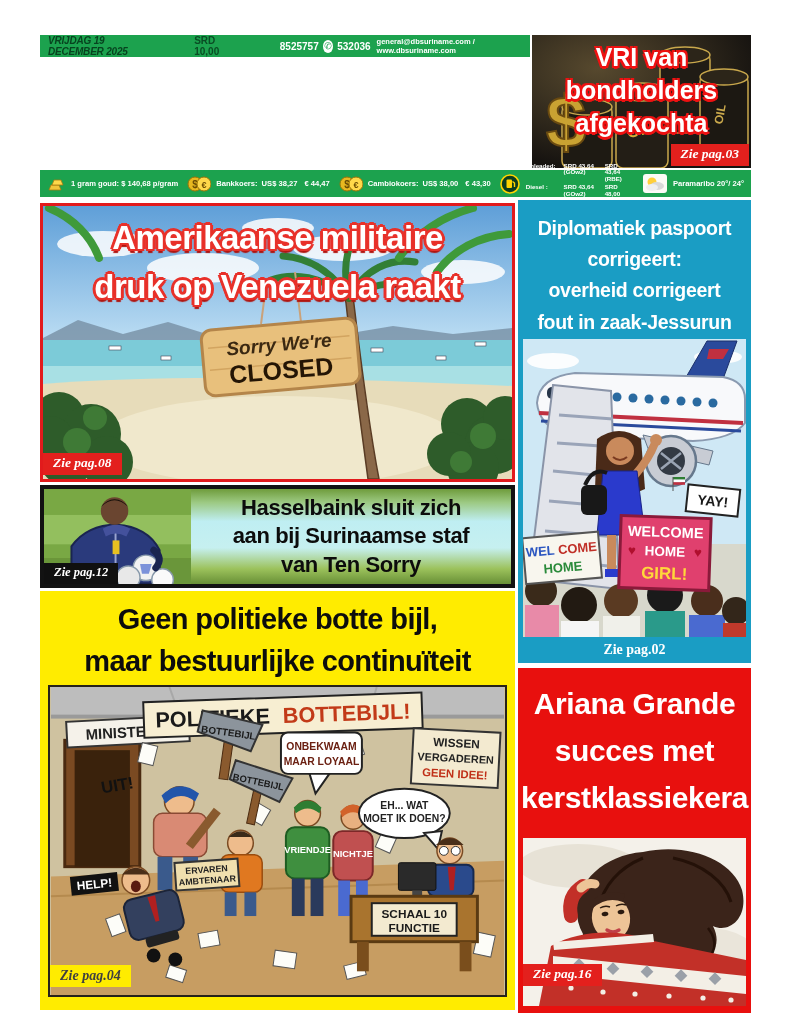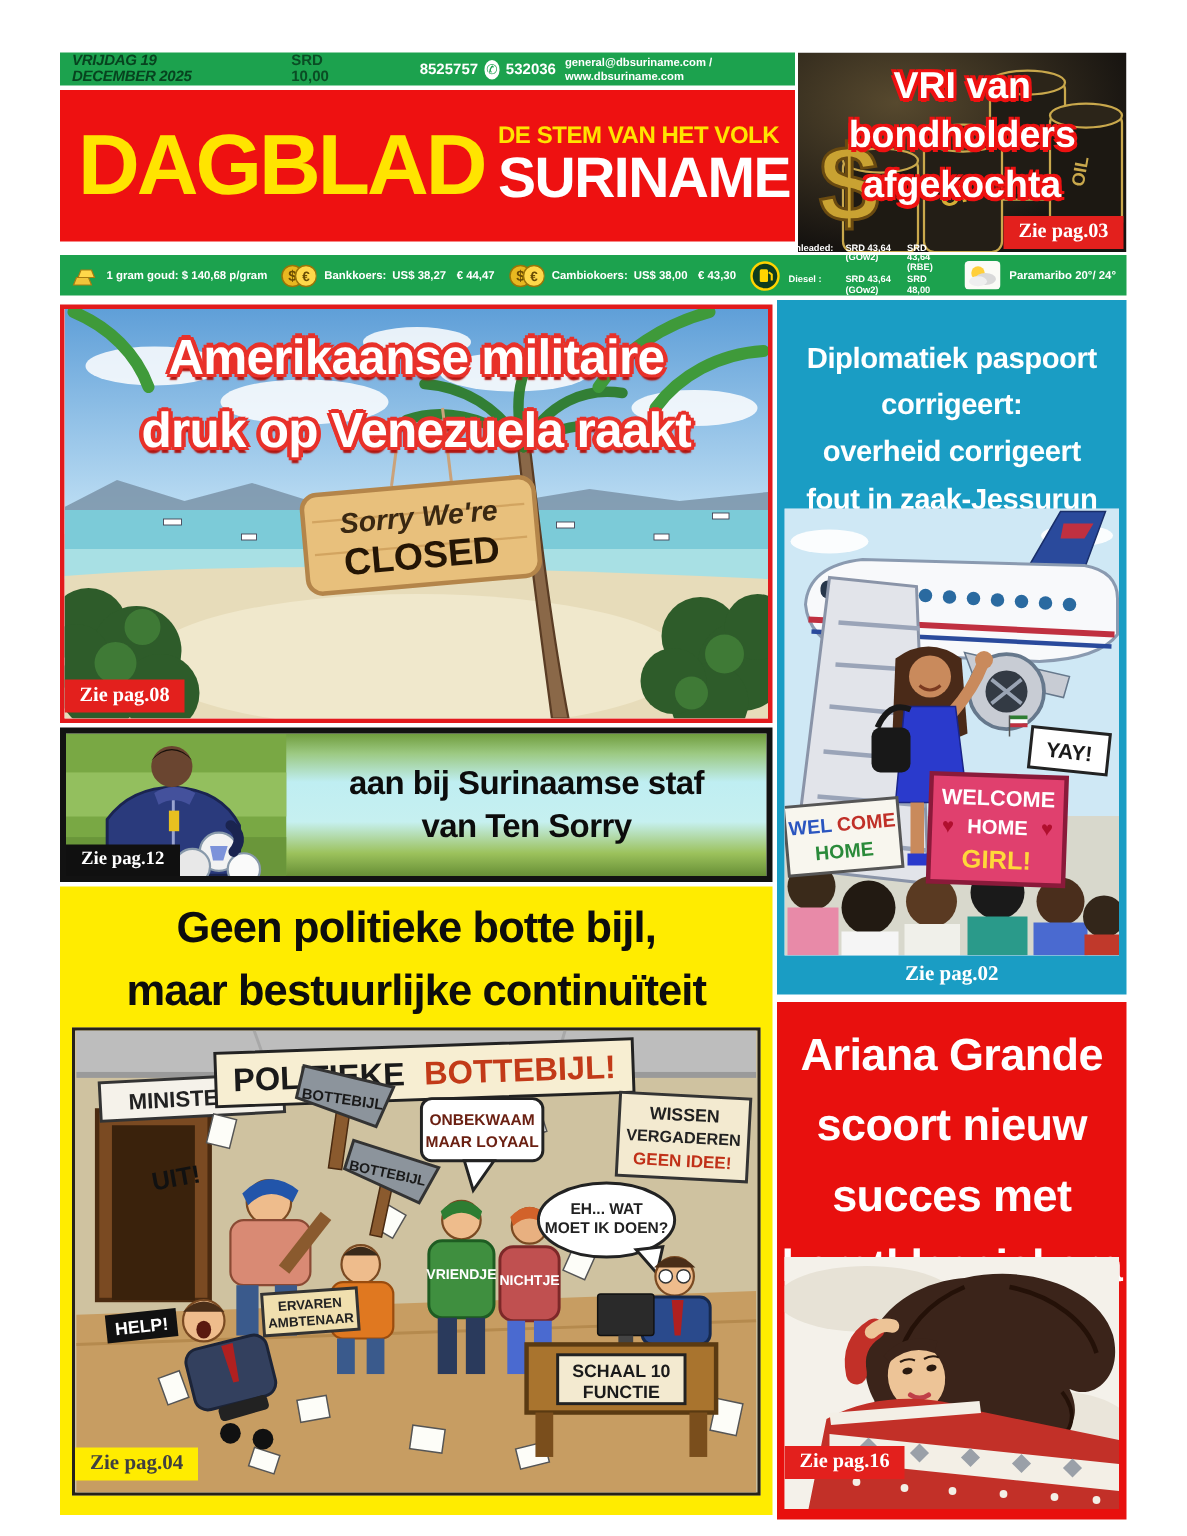--- a/index.html
+++ b/index.html
@@ -34,21 +34,21 @@
   
   .ticker{position:absolute;left:40px;top:170px;width:711px;height:27px;background:#1ca24e;
           display:flex;align-items:center;padding:0 7px;box-sizing:border-box;color:#fff;}
   .ticker .t{font-size:7.6px;font-weight:bold;white-space:nowrap;}
   .fuel-grid{display:grid;grid-template-columns:auto auto auto;column-gap:8px;row-gap:1px;
              font-size:6.2px;font-weight:bold;line-height:1.1;}
   .weather-chip{display:flex;align-items:center;}
 
   
   .ref{position:absolute;font-family:"Liberation Serif",serif;font-weight:bold;font-size:13.5px;
-       padding:2px 10px 3px;line-height:1.25;}
+       padding:2px 10px 3px;line-height:1.25;font-style:italic;}
   .ref-red{background:#e3201d;color:#fff;}
   .ref-black{background:#101010;color:#fff;text-align:center;}
   .ref-yellow{background:#ffec00;color:#404040;}
 
   
   .main-story{position:absolute;left:40px;top:203px;width:475px;height:279px;
               border:3px solid #e21a1c;box-sizing:border-box;overflow:hidden;}
   .main-story .headline{position:absolute;left:0;top:8px;width:100%;text-align:center;z-index:2;
         font-size:33px;font-weight:900;line-height:1.48;letter-spacing:-.5px;color:#fff;
         text-shadow:-2px -2px 0 #e8312a,2px -2px 0 #e8312a,-2px 2px 0 #e8312a,2px 2px 0 #e8312a,
@@ -64,21 +64,21 @@
 
   
   .politics{position:absolute;left:40px;top:591px;width:475px;height:419px;background:#ffec00;}
   .politics .headline{padding-top:7px;text-align:center;font-size:29px;font-weight:900;color:#0d0d0d;
         line-height:1.45;letter-spacing:-.6px;}
   .cartoon{position:absolute;left:8px;top:94px;width:459px;height:312px;border:2px solid #26221a;
            box-sizing:border-box;overflow:hidden;background:#cfc2a0;}
 
   
   .passport{position:absolute;left:518px;top:200px;width:233px;height:463px;background:#1a9dc4;}
-  .passport .headline{padding-top:24px;text-align:center;color:#fff;font-size:19.5px;font-weight:900;
+  .passport .headline{padding-top:13px;text-align:center;color:#fff;font-size:19.5px;font-weight:900;
         line-height:1.6;letter-spacing:-.3px;}
   .passport .illus{position:absolute;left:5px;top:139px;width:223px;height:298px;background:#cfe8f5;overflow:hidden;}
   .passport .strip{position:absolute;left:0;bottom:0;width:100%;height:26px;display:flex;
         align-items:center;justify-content:center;color:#fff;
         font-family:"Liberation Serif",serif;font-weight:bold;font-size:14px;}
 
   .ariana{position:absolute;left:518px;top:668px;width:233px;height:345px;background:#e8100e;}
   .ariana .headline{padding-top:12px;text-align:center;color:#fff;font-size:30px;font-weight:900;
         line-height:1.57;letter-spacing:-.4px;}
   .ariana .photo{position:absolute;left:5px;top:170px;width:223px;height:168px;background:#f4f1ea;overflow:hidden;}
@@ -90,27 +90,20 @@
 
   <div class="topbar">
     <span class="date">VRIJDAG 19 DECEMBER 2025</span>
     <span class="price">SRD 10,00</span>
     <span class="phone">8525757</span>
     <span class="phone-circle">✆</span>
     <span class="phone" style="margin-left:0">532036</span>
     <span class="contact">general@dbsuriname.com / www.dbsuriname.com</span>
   </div>
 
-  <div class="masthead">
-    <span class="title">DAGBLAD</span>
-    <span class="right">
-      <span class="tagline">DE STEM VAN HET VOLK</span>
-      <span class="subtitle">SURINAME</span>
-    </span>
-  </div>
 
   <div class="top-ad">
     <svg width="219" height="133" viewBox="0 0 219 133">
       <rect width="219" height="133" fill="#161310"></rect>
       <radialGradient id="glow" cx="30%" cy="25%" r="75%">
         <stop offset="0" stop-color="#57492e"></stop>
           <stop offset="1" stop-color="#161310"></stop>
       </radialGradient>
       <rect width="219" height="133" fill="url(#glow)"></rect>
 
@@ -283,20 +276,21 @@
         <path d="M58,18 Q72,4 86,18 Q80,10 72,10 Q64,10 58,18 Z" fill="#17100a"></path>
         <circle cx="104" cy="80" r="13" fill="#f2f2f2" stroke="#8899aa" stroke-width="1.5"></circle>
         <path d="M98,76 L110,76 L107,86 L100,86 Z" fill="#4a6ad0" opacity=".7"></path>
         <circle cx="86" cy="90" r="12" fill="#e8e8e8" stroke="#8899aa" stroke-width="1.5"></circle>
         <circle cx="121" cy="92" r="11" fill="#fafafa" stroke="#8899aa" stroke-width="1.5"></circle>
         <path d="M112,62 Q122,70 114,80" stroke="#1a2450" stroke-width="7" fill="none" stroke-linecap="round"></path>
       </svg>
       <span class="ref ref-black" style="left:0;bottom:0;font-size:12.5px">Zie pag.12</span>
     </div>
     <div class="headline">
+      <span>Hasselbaink sluit zich</span>
       <span>aan bij Surinaamse staf</span>
       <span>van Ten Sorry</span>
     </div>
   </div>
 
   <div class="politics">
     <div class="headline">
       <div>Geen politieke botte bijl,</div>
       <div>maar bestuurlijke continuïteit</div>
     </div>
@@ -541,21 +535,20 @@
           <text x="142" y="240" text-anchor="middle" font-size="17" font-weight="900" fill="#ffd83a">GIRL!</text>
         </g>
       </svg>
     </div>
     <div class="strip">Zie pag.02</div>
   </div>
 
   <div class="ariana">
     <div class="headline">
       <div>Ariana Grande</div>
-      <div>scoort nieuw</div>
       <div>succes met</div>
       <div>kerstklassiekera</div>
     </div>
     <div class="photo">
       <svg width="223" height="168" viewBox="0 0 223 168">
         <rect width="223" height="168" fill="#f4f1ea"></rect>
         <ellipse cx="55" cy="28" rx="60" ry="22" fill="#e7e2d6"></ellipse>
         <ellipse cx="185" cy="120" rx="50" ry="30" fill="#eae5da"></ellipse>
 
         <path d="M60,96 C40,60 70,18 120,14 C165,4 210,22 219,52 C226,80 206,96 190,88

